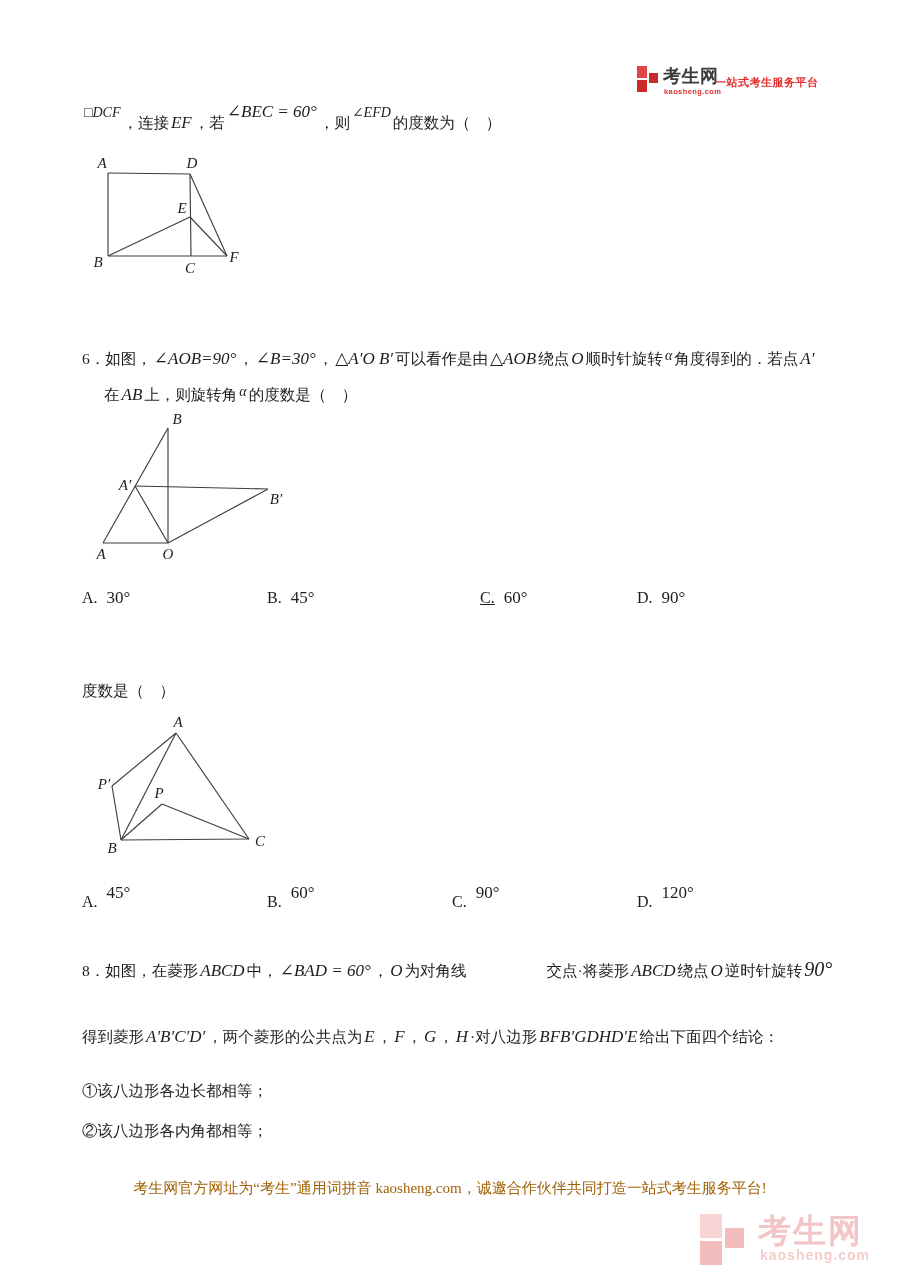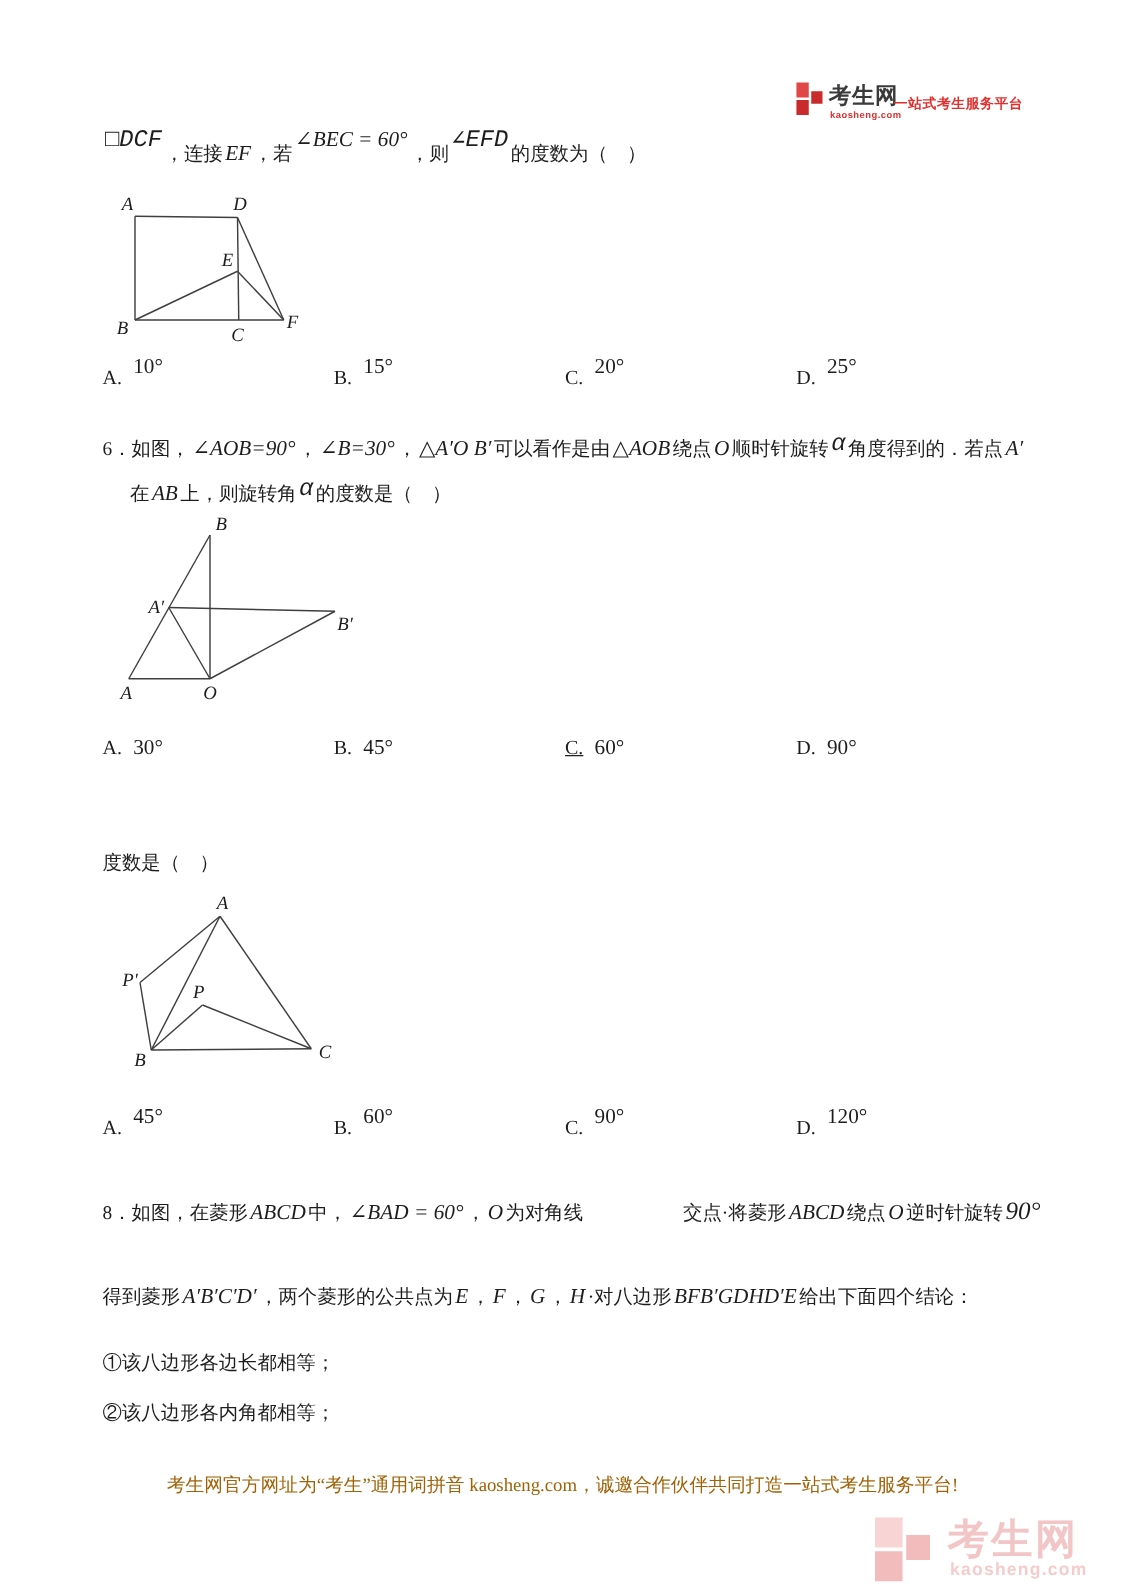--- a/index.html
+++ b/index.html
@@ -3,21 +3,21 @@
 <meta charset="utf-8">
 <style>
   html,body{margin:0;padding:0;background:#fff;}
   .page{position:relative;width:900px;height:1273px;background:#ffffff;overflow:hidden;
         font-family:"Liberation Serif","DejaVu Serif",serif;color:#1d1d1d;}
   .abs{position:absolute;white-space:nowrap;}
   .cn{font-size:15.5px;line-height:1.25;}
   .m{font-family:"Liberation Serif","DejaVu Serif",serif;font-style:italic;font-size:17px;padding:0 2px;}
   .up{position:relative;top:-11px;display:inline-block;}
   .up4{position:relative;top:-4px;display:inline-block;}
-  .big{font-size:19px;font-family:Liberation Mono, monospace;}
+  .big{font-size:14px;}
   .deg90{font-size:20px;}
   .gap{display:inline-block;width:80px;}
   
   svg.fig line{stroke:#3f3f3f;stroke-width:1.15;}
   svg.fig text{font-family:"Liberation Serif","DejaVu Serif",serif;font-style:italic;
                font-size:15px;fill:#1d1d1d;text-anchor:middle;}
   
   .opt{position:absolute;white-space:nowrap;}
   .ol{font-size:16px;}
   .ov{font-size:17px;margin-left:9px;display:inline-block;}
@@ -70,26 +70,20 @@
       <line x1="102" y1="65" x2="139" y2="104"></line>
     </g>
     <text x="14" y="16">A</text>
     <text x="104" y="16">D</text>
     <text x="94" y="61">E</text>
     <text x="10" y="115">B</text>
     <text x="102" y="121">C</text>
     <text x="146" y="110">F</text>
   </svg>
 
-  <div class="abs" style="left:0;top:292px;width:900px;height:30px;">
-    <div class="opt" style="left:82px;"><span class="ol">A.</span><span class="ov ovup">10°</span></div>
-    <div class="opt" style="left:267px;"><span class="ol">B.</span><span class="ov ovup">15°</span></div>
-    <div class="opt" style="left:452px;"><span class="ol">C.</span><span class="ov ovup">20°</span></div>
-    <div class="opt" style="left:637px;"><span class="ol">D.</span><span class="ov ovup">25°</span></div>
-  </div>
 
   <div class="abs cn" style="left:82px;top:348px;">
     <span>6．如图，</span><span class="m">∠AOB=90°</span><span>，</span><span class="m">∠B=30°</span><span>，</span><span class="m">△A′O B′</span><span>可以看作是由</span><span class="m">△AOB</span><span>绕点</span><span class="m">O</span><span>顺时针旋转</span><span class="m big up4">α</span><span>角度得到的．若点</span><span class="m">A′</span>
   </div>
   <div class="abs cn" style="left:82px;top:384px;margin-left:22px;">
     <span>在</span><span class="m">AB</span><span>上，则旋转角</span><span class="m big up4">α</span><span>的度数是（　）</span>
   </div>
 
   <svg class="fig abs" style="left:85px;top:412px;" width="205" height="152" viewBox="0 0 205 152">
     <g>
@@ -103,21 +97,21 @@
     <text x="92" y="12">B</text>
     <text x="40" y="78">A′</text>
     <text x="191" y="92">B′</text>
     <text x="16" y="147">A</text>
     <text x="83" y="147">O</text>
   </svg>
 
   <div class="abs" style="left:0;top:588px;width:900px;height:26px;">
     <div class="opt" style="left:82px;"><span class="ol">A.</span><span class="ov">30°</span></div>
     <div class="opt" style="left:267px;"><span class="ol">B.</span><span class="ov">45°</span></div>
-    <div class="opt" style="left:452px;text-decoration:underline;"><span class="ol">C.</span><span class="ov">60°</span></div>
+    <div class="opt" style="left:480px;text-decoration:underline;"><span class="ol">C.</span><span class="ov">60°</span></div>
     <div class="opt" style="left:637px;"><span class="ol">D.</span><span class="ov">90°</span></div>
   </div>
 
   <div class="abs cn" style="left:82px;top:681px;">
     <span>度数是（　）</span>
   </div>
 
   <svg class="fig abs" style="left:95px;top:712px;" width="180" height="148" viewBox="0 0 180 148">
     <g>
       <line x1="81" y1="21" x2="26" y2="128"></line>

